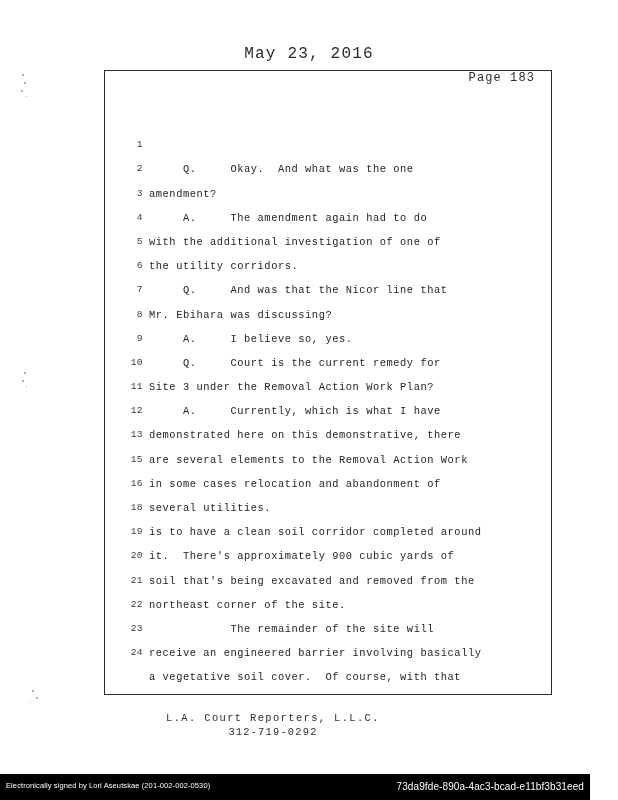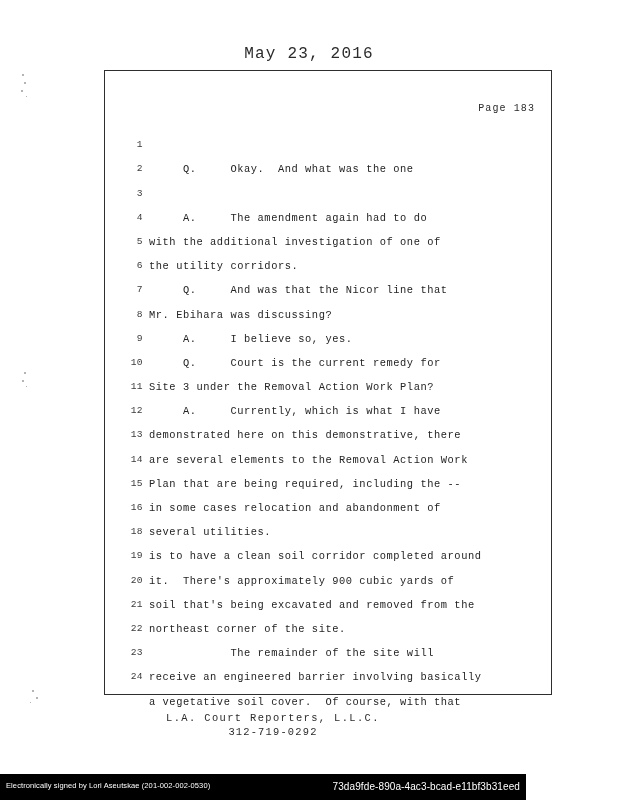--- a/index.html
+++ b/index.html
@@ -36,23 +36,23 @@
     left: 104px;
     top: 70px;
     width: 448px;
     height: 625px;
     border: 1px solid #2e2e2e;
     box-sizing: border-box;
     background: #fff;
   }
   .page-number {
     position: absolute;
-    top: 32px;
+    top: 0;
     right: 16px;
-    font-size: 10px;
+    font-size: 12px;
     letter-spacing: 1.1px;
     color: #2b2b2b;
   }
   .lines {
     position: absolute;
     top: 38px;
     left: 0;
     width: 100%;
   }
   .line {
@@ -94,21 +94,21 @@
   .footer-phone {
     font-size: 10.4px;
     letter-spacing: 1.2px;
     color: #2b2b2b;
     margin-top: 2px;
   }
   .bottom-bar {
     position: absolute;
     left: 0;
     bottom: 0;
-    width: 526px;
+    width: 590px;
     height: 26px;
     background: #000000;
     color: #ffffff;
     font-family: "Liberation Sans", sans-serif;
   }
   .sig-left {
     position: absolute;
     left: 6px;
     top: 7px;
     font-size: 7.5px;
@@ -161,20 +161,21 @@
     <div class="page-number">Page 183</div>
 
     <div class="lines">
 
       <div class="line">
         <span class="lnum">1</span>
         <span class="ltext">     Q.     Okay.  And what was the one</span>
       </div>
       <div class="line">
         <span class="lnum">2</span>
+        <span class="ltext">amendment?</span>
       </div>
       <div class="line">
         <span class="lnum">3</span>
         <span class="ltext">     A.     The amendment again had to do</span>
       </div>
       <div class="line">
         <span class="lnum">4</span>
         <span class="ltext">with the additional investigation of one of</span>
       </div>
       <div class="line">
@@ -205,24 +206,20 @@
         <span class="lnum">11</span>
         <span class="ltext">     A.     Currently, which is what I have</span>
       </div>
       <div class="line">
         <span class="lnum">12</span>
         <span class="ltext">demonstrated here on this demonstrative, there</span>
       </div>
       <div class="line">
         <span class="lnum">13</span>
         <span class="ltext">are several elements to the Removal Action Work</span>
-      </div>
-      <div class="line">
-        <span class="lnum">14</span>
-        <span class="ltext">Plan that are being required, including the --</span>
       </div>
       <div class="line">
         <span class="lnum">15</span>
         <span class="ltext">in some cases relocation and abandonment of</span>
       </div>
       <div class="line">
         <span class="lnum">16</span>
         <span class="ltext">several utilities.</span>
       </div>
       <div class="line">

